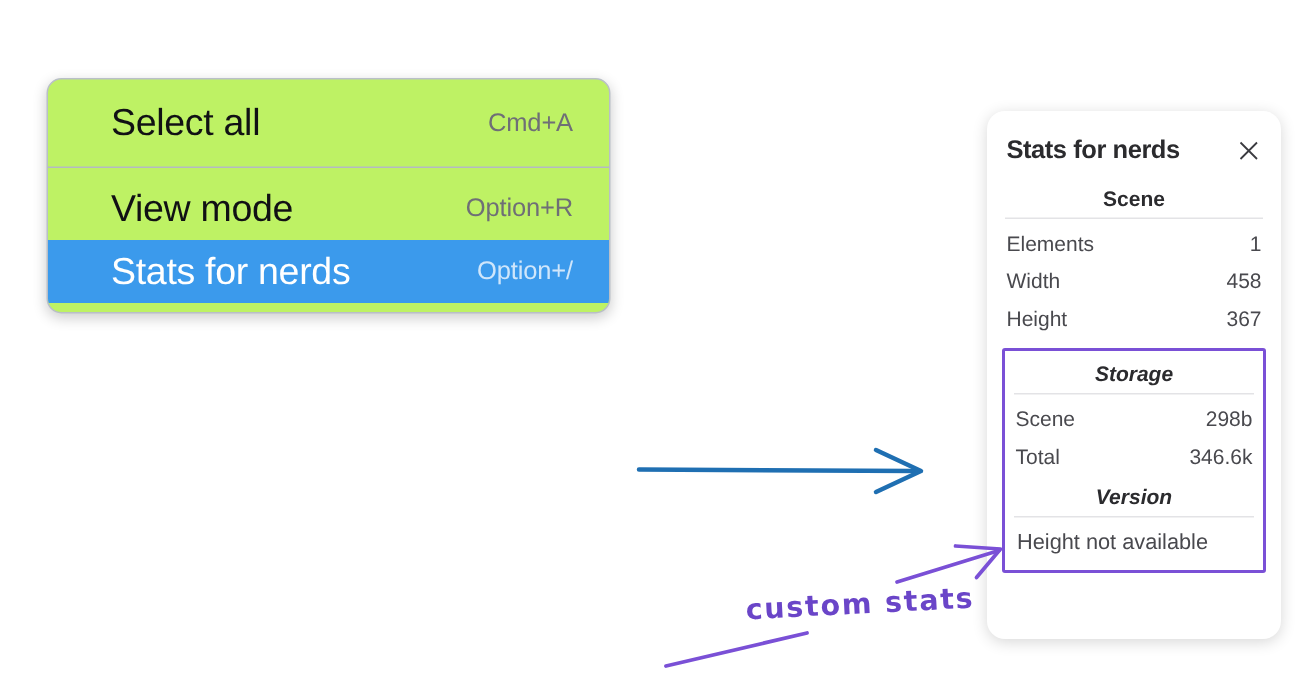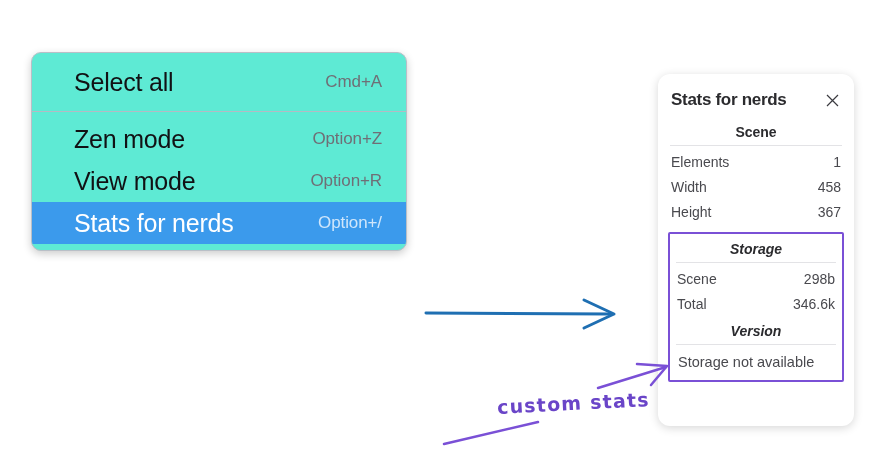--- a/index.html
+++ b/index.html
@@ -15,21 +15,21 @@
     font-family: "Liberation Sans", sans-serif;
     -webkit-font-smoothing: antialiased;
   }
 
   
   #context-menu {
     position: absolute;
     left: 31px;
     top: 52px;
     width: 374px;
-    background: #5eead4;
+    background: #bef264;
     border: 1px solid #b9bfc7;
     border-radius: 10px;
     box-shadow: 0 3px 9px rgba(0,0,0,0.20);
     overflow: hidden;
   }
   .menu-section { padding: 6px 0; }
   .menu-section.sec-top { padding: 8px 0 8px 0; }
   .menu-divider {
     height: 1px;
     background: #b4bac3;
@@ -159,24 +159,20 @@
     <div class="menu-item">
       <span class="mi-label">Select all</span>
       <span class="mi-shortcut">Cmd+A</span>
     </div>
   </div>
 
   <div class="menu-divider"></div>
 
   <div class="menu-section">
     <div class="menu-item">
-      <span class="mi-label">Zen mode</span>
-      <span class="mi-shortcut">Option+Z</span>
-    </div>
-    <div class="menu-item">
       <span class="mi-label">View mode</span>
       <span class="mi-shortcut">Option+R</span>
     </div>
     <div class="menu-item selected">
       <span class="mi-label">Stats for nerds</span>
       <span class="mi-shortcut">Option+/</span>
     </div>
   </div>
 
 </div>
@@ -220,21 +216,21 @@
       </div>
       <div class="sp-row">
         <span>Total</span>
         <span class="sp-val">346.6k</span>
       </div>
     </div>
 
     <div>
       <div class="sp-section-title">Version</div>
       <div class="sp-rule"></div>
-      <div class="sp-note">Storage not available</div>
+      <div class="sp-note">Height not available</div>
     </div>
 
   </div>
 
 </div>
 
 <svg class="anno" id="annotation-arrow-blue" width="200" height="40" viewBox="0 0 200 40">
   <path d="M2 17 L186 18" stroke="#1f6fb2" stroke-width="3" fill="none" stroke-linecap="round"></path>
   <path d="M160 4 L190 18 L160 32" stroke="#1f6fb2" stroke-width="3" fill="none" stroke-linecap="round" stroke-linejoin="round"></path>
 </svg>

